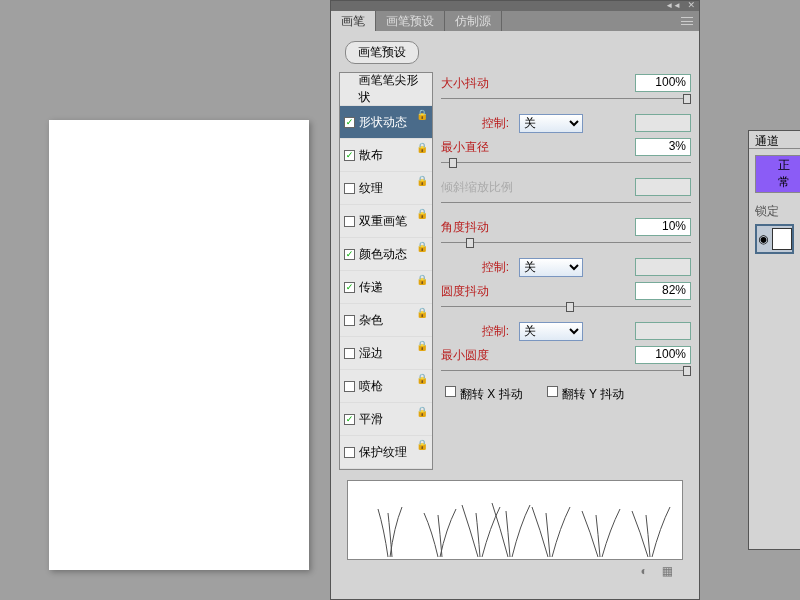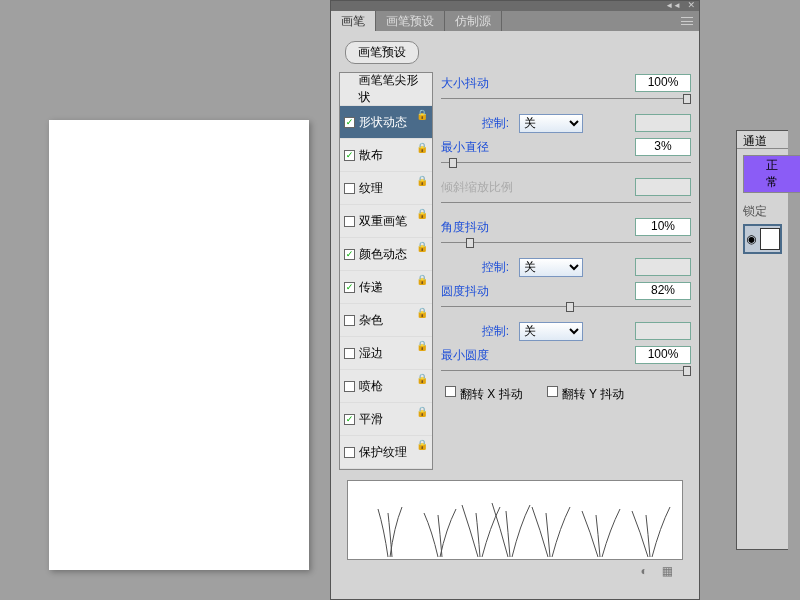--- a/index.html
+++ b/index.html
@@ -21,36 +21,36 @@
 .content { display:flex; gap:8px; }
 .options-list { width: 94px; border:1px solid #888; background:#e8e8e8; }
 .opt { display:flex; align-items:center; height:20px; padding:16px 4px; position:relative; border-bottom:1px solid #ddd;}
 .opt .cb { width:11px; height:11px; border:1px solid #666; background:#fff; margin-right:4px; display:flex; align-items:center; justify-content:center; font-size:9px; color:#0a0;}
 .opt .cb.none { border:none; background:transparent; width:11px;}
 .opt .lock { position:absolute; right:3px; top:3px; font-size:10px; color:#888;}
 .opt.sel { background:#4a6b8a; color:#fff; }
 .opt.sel .lock { color:#ddd; }
 .settings { flex:1; }
 .row { display:flex; align-items:center; height:22px; margin-bottom:2px; }
-.row .lbl { width: 74px; color:#1d4ed8; }
+.row .lbl { width: 74px; color:#b91c1c; }
 .row .lbl.sub { text-align:right; padding-right:6px; }
 .row .lbl.disabled { color:#aaa; }
-.row .val { width:56px; height:18px; border:1px solid #7a9; background:#fff; text-align:center; padding:0 4px; margin-left:auto;}
+.row .val { width:56px; height:18px; border:1px solid #7a9; background:#fff; text-align:right; padding:0 4px; margin-left:auto;}
 .row .val.disabled { background:#e4e4e4; }
 .row select { width:64px; height:19px; border:1px solid #7a96c0; background:linear-gradient(#fff,#e0eaf5); margin-left:4px;}
 .slider { height:10px; position:relative; margin:0 0 6px 0; }
 .slider .track { position:absolute; top:2px; left:0; right:0; height:1px; background:#888;}
 .slider .thumb { position:absolute; top:-2px; width:8px; height:10px; background:#ddd; border:1px solid #555;}
 .chk-row { display:flex; gap:24px; margin-top:8px; padding-left:4px;}
 .chk-row .chk { display:flex; align-items:flex-start; gap:4px;}
 .chk-row .cb { width:11px; height:11px; border:1px solid #666; background:#fff;}
 .preview { margin:10px 8px 0 8px; height:80px; border:1px solid #888; background:#fff; position:relative; overflow:hidden;}
 .grass { position:absolute; bottom:0; }
 .panel-footer { display:flex; justify-content:flex-end; gap:14px; padding:4px 18px 0 0; color:#777;}
-.channels { position:absolute; right:12px; top:130px; width:52px; height:420px; background:#d4d4d4; border:1px solid #555; border-right:none;margin-left:8px;}
+.channels { position:absolute; right:0; top:130px; width:52px; height:420px; background:#d4d4d4; border:1px solid #555; border-right:none;margin-left:8px;}
 .ch-tab { height:18px; background:#d4d4d4; border-bottom:1px solid #888; padding:2px 6px;}
 .ch-btn { margin:6px; border:1px solid #888; padding:1px 22px; display:inline-block; background:#8b5cf6;}
 .ch-lock { margin:4px 6px; color:#555;}
 .ch-layer { display:flex; align-items:center; height:30px; border:2px solid #4a6b8a; margin:2px 6px; background:#c0cad6;}
 .ch-eye { width:14px; text-align:center;}
 .ch-thumb { width:22px; height:22px; background:#fff; border:1px solid #333; margin-left:2px;}
 </style>
 </head>
 <body>
 

